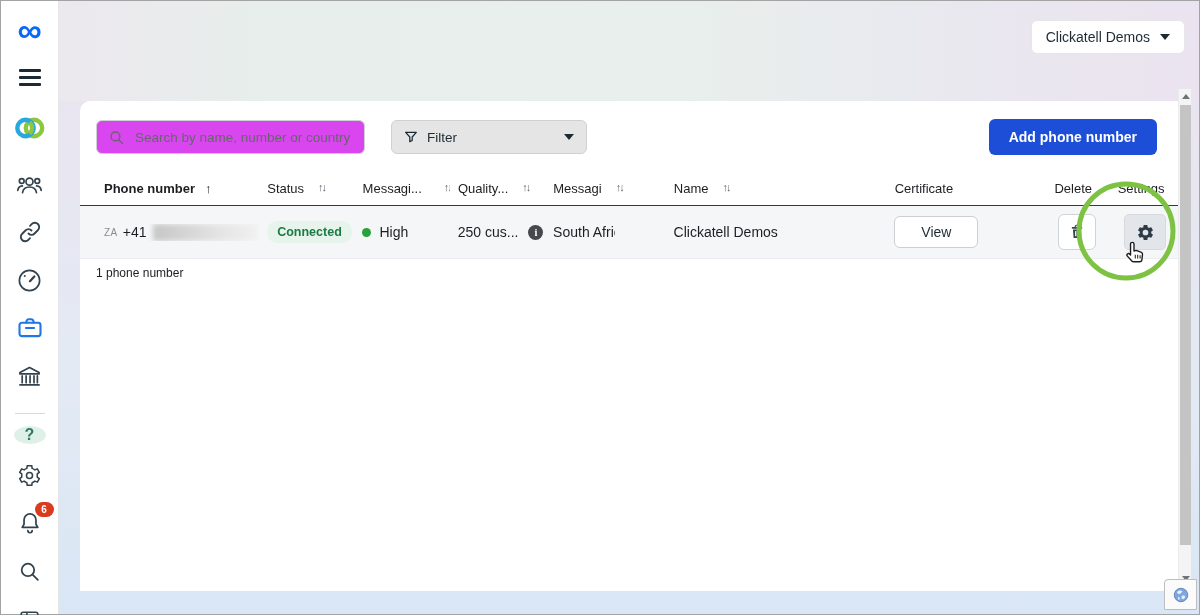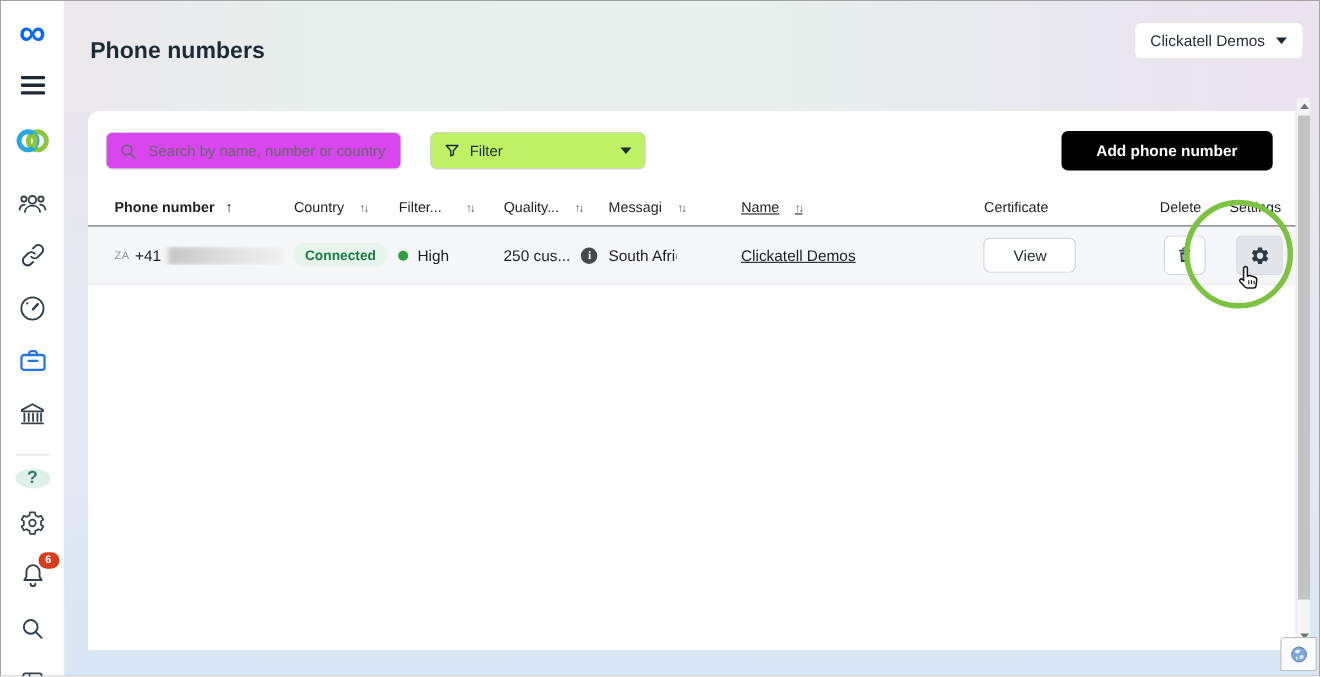--- a/index.html
+++ b/index.html
@@ -36,33 +36,33 @@
   
   .card{position:absolute;left:22px;top:100px;width:1098px;height:490px;background:#fff;border-radius:10px 0 0 0;}
   .toolbar{position:absolute;top:18px;left:16px;right:21px;height:36px;}
   .search-box{position:absolute;left:0;top:1px;width:269px;height:34px;border:1px solid #ced0d4;border-radius:6px;
     background:#d946ef;display:flex;align-items:center;box-sizing:border-box;}
   .search-box input{border:0;outline:0;background:transparent;flex:1;font-size:13.5px;color:#1c1e21;
     font-family:"Liberation Sans",sans-serif;min-width:0;padding-right:6px;}
   .search-box input::placeholder{color:#65676b;opacity:1;}
   .sicon{margin:0 8px 0 11px;flex:0 0 auto;display:flex;}
   .filter-box{position:absolute;left:295px;top:1px;width:196px;height:34px;border:1px solid #ced0d4;border-radius:6px;
-    background:#bef264;display:flex;align-items:center;box-sizing:border-box;cursor:pointer;font-size:13.5px;color:#1c2b33;}
+    background:#e5e5e5;display:flex;align-items:center;box-sizing:border-box;cursor:pointer;font-size:13.5px;color:#1c2b33;}
   .filter-box .caret{margin-left:auto;margin-right:12px;border-top-width:6px;}
-  .add-btn{position:absolute;right:0;top:0;height:36px;background:#000000;color:#fff;border:none;border-radius:6px;
-    font-size:14px;font-weight:700;padding:0 32px;cursor:pointer;font-family:"Liberation Sans",sans-serif;}
+  .add-btn{position:absolute;right:0;top:0;height:36px;background:#1d4ed8;color:#fff;border:none;border-radius:6px;
+    font-size:14px;font-weight:700;padding:0 20px;cursor:pointer;font-family:"Liberation Sans",sans-serif;}
 
   .thead{display:flex;align-items:center;height:34px;margin-top:70px;padding-left:16px;
     border-bottom:1px solid #34373c;font-size:13px;color:#1c1e21;}
-  .th{box-sizing:border-box;padding-left:8px;display:flex;align-items:flex-end;gap:6px;white-space:nowrap;overflow:hidden;}
+  .th{box-sizing:border-box;padding-left:8px;display:flex;align-items:flex-start;gap:6px;white-space:nowrap;overflow:hidden;}
   .sortable{cursor:pointer;}
   .sort-both{font-size:11px;color:#606770;letter-spacing:-2px;margin-left:8px;}
   .sort-asc{font-size:13px;color:#1c1e21;font-weight:700;margin-left:4px;}
   .c1{width:168px;} .c2{width:98px;} .c3{width:98px;} .c4{width:98px;} .c5{width:124px;}
-  .c6{width:182px;text-decoration:underline;} .c7{width:160px;margin-left:44px;} .c8{width:64px;justify-content:center;padding-left:0;}
+  .c6{width:182px;} .c7{width:160px;margin-left:44px;} .c8{width:64px;justify-content:center;padding-left:0;}
   .c9{width:76px;justify-content:center;padding-left:0;}
 
   .trow{display:flex;align-items:center;height:52px;background:#f5f6f7;padding-left:16px;
     border-bottom:1px solid #ebedf0;font-size:14px;color:#1c1e21;}
   .td{box-sizing:border-box;padding-left:8px;display:flex;align-items:center;white-space:nowrap;overflow:hidden;}
   .cc{font-size:10px;color:#8a8d91;margin-right:5px;letter-spacing:.5px;}
   .blurred-num{width:110px;height:17px;margin-left:6px;border-radius:2px;
     background:linear-gradient(90deg,#c6c6c6,#e3e3e3 60%,#f1f1f1);filter:blur(2.5px);}
   .pill{background:#e7f4ec;color:#1b7a45;font-weight:700;font-size:12.5px;border-radius:10px;padding:4px 10px;}
   .dot{width:9px;height:9px;border-radius:50%;background:#2aa13d;margin-right:8px;flex:0 0 auto;}
@@ -177,21 +177,20 @@
         <path d="M6.3 9h1.4M6.3 12h1.4" stroke-width="1.2"></path>
         <path d="M13 9.5l3.6 2.5-3.6 2.5z" fill="#33424d" stroke="none"></path>
       </svg>
     </div>
   </nav>
 
   <div class="main">
     <div class="bg-band"></div>
     <div class="bg-lower"></div>
 
-    <h1 class="page-title">Phone numbers</h1>
     <div class="account-btn">
       <span>Clickatell Demos</span>
       <span class="caret"></span>
     </div>
 
     <section class="card">
       <div class="toolbar">
         <div class="search-box">
           <span class="sicon">
             <svg width="17" height="17" viewBox="0 0 24 24" fill="none" stroke="#65676b" stroke-width="2" stroke-linecap="round">
@@ -212,25 +211,25 @@
         </div>
         <button class="add-btn">Add phone number</button>
       </div>
 
       <div class="thead">
         <div class="th c1 sortable" style="font-weight:700;">
           <span>Phone number</span>
           <span class="sort-asc">↑</span>
         </div>
         <div class="th c2 sortable">
-          <span>Country</span>
+          <span>Status</span>
           <span class="sort-both">↑↓</span>
         </div>
         <div class="th c3 sortable">
-          <span>Filter...</span>
+          <span>Messagi...</span>
           <span class="sort-both" style="margin-left:16px;">↑↓</span>
         </div>
         <div class="th c4 sortable">
           <span>Quality...</span>
           <span class="sort-both">↑↓</span>
         </div>
         <div class="th c5 sortable">
           <span>Messagi</span>
           <span class="sort-both">↑↓</span>
         </div>
@@ -287,20 +286,21 @@
         </div>
         <div class="td c9" style="justify-content:center;">
           <button class="gear-btn">
             <svg width="19" height="19" viewBox="0 0 24 24">
               <path fill="#2e3a45" d="M19.14 12.94c.04-.3.06-.61.06-.94 0-.32-.02-.64-.07-.94l2.03-1.58a.49.49 0 0 0 .12-.61l-1.92-3.32a.49.49 0 0 0-.59-.22l-2.39.96c-.5-.38-1.03-.7-1.62-.94L14.4 2.81a.48.48 0 0 0-.48-.41h-3.84c-.24 0-.43.17-.47.41L9.25 5.35c-.59.24-1.13.57-1.62.94l-2.39-.96a.49.49 0 0 0-.59.22L2.74 8.87c-.12.21-.08.47.12.61l2.03 1.58c-.05.3-.09.63-.09.94s.02.64.07.94l-2.03 1.58a.49.49 0 0 0-.12.61l1.92 3.32c.12.22.37.29.59.22l2.39-.96c.5.38 1.03.7 1.62.94l.36 2.54c.05.24.24.41.48.41h3.84c.24 0 .44-.17.47-.41l.36-2.54c.59-.24 1.13-.56 1.62-.94l2.39.96c.22.08.47 0 .59-.22l1.92-3.32a.49.49 0 0 0-.12-.61l-2.01-1.58zM12 15.6A3.6 3.6 0 1 1 12 8.4a3.6 3.6 0 0 1 0 7.2z"></path>
             </svg>
           </button>
         </div>
       </div>
 
+      <div class="tfoot">1 phone number</div>
     </section>
 
     <div class="scrollbar">
       <div class="sb-btn sb-up">
           <span class="tri-up"></span>
         </div>
       <div class="sb-thumb"></div>
       <div class="sb-btn sb-down">
           <span class="tri-down"></span>
         </div>

